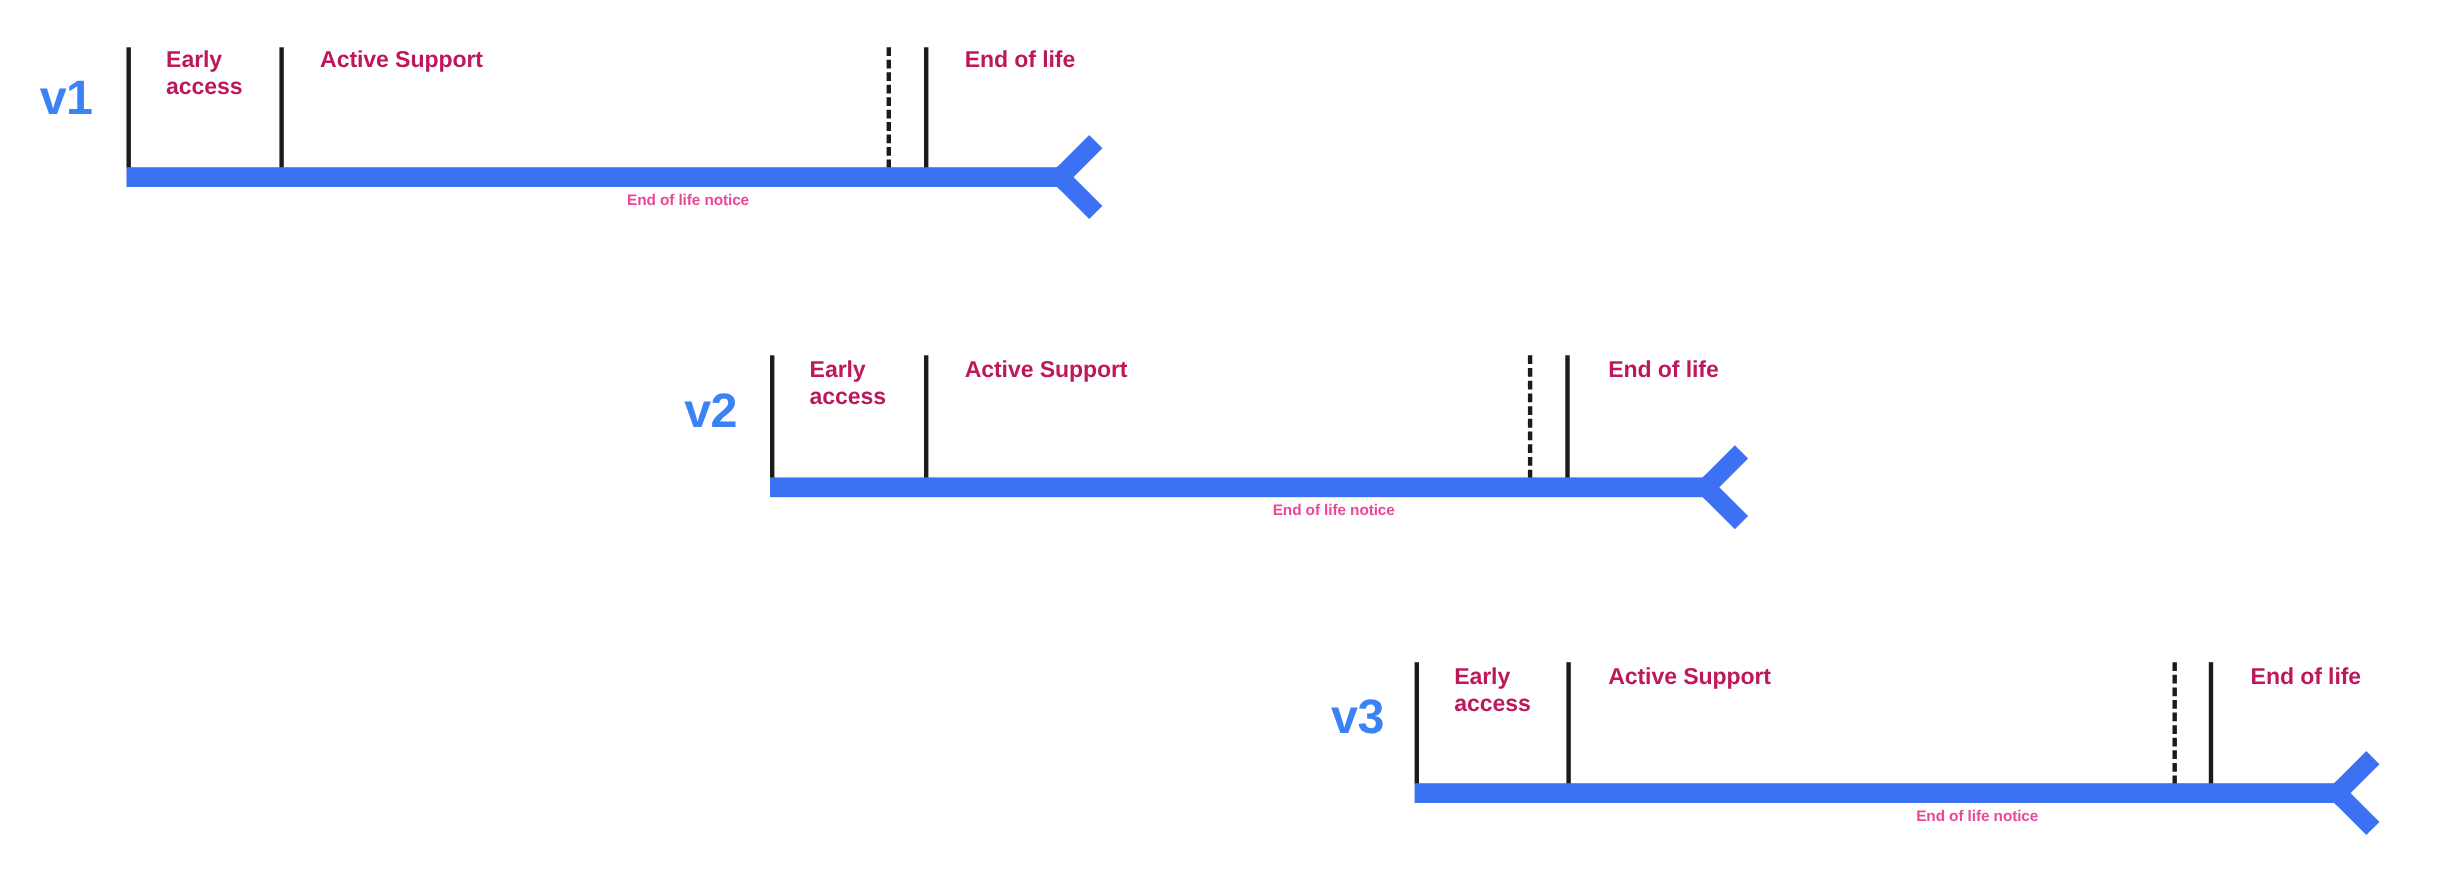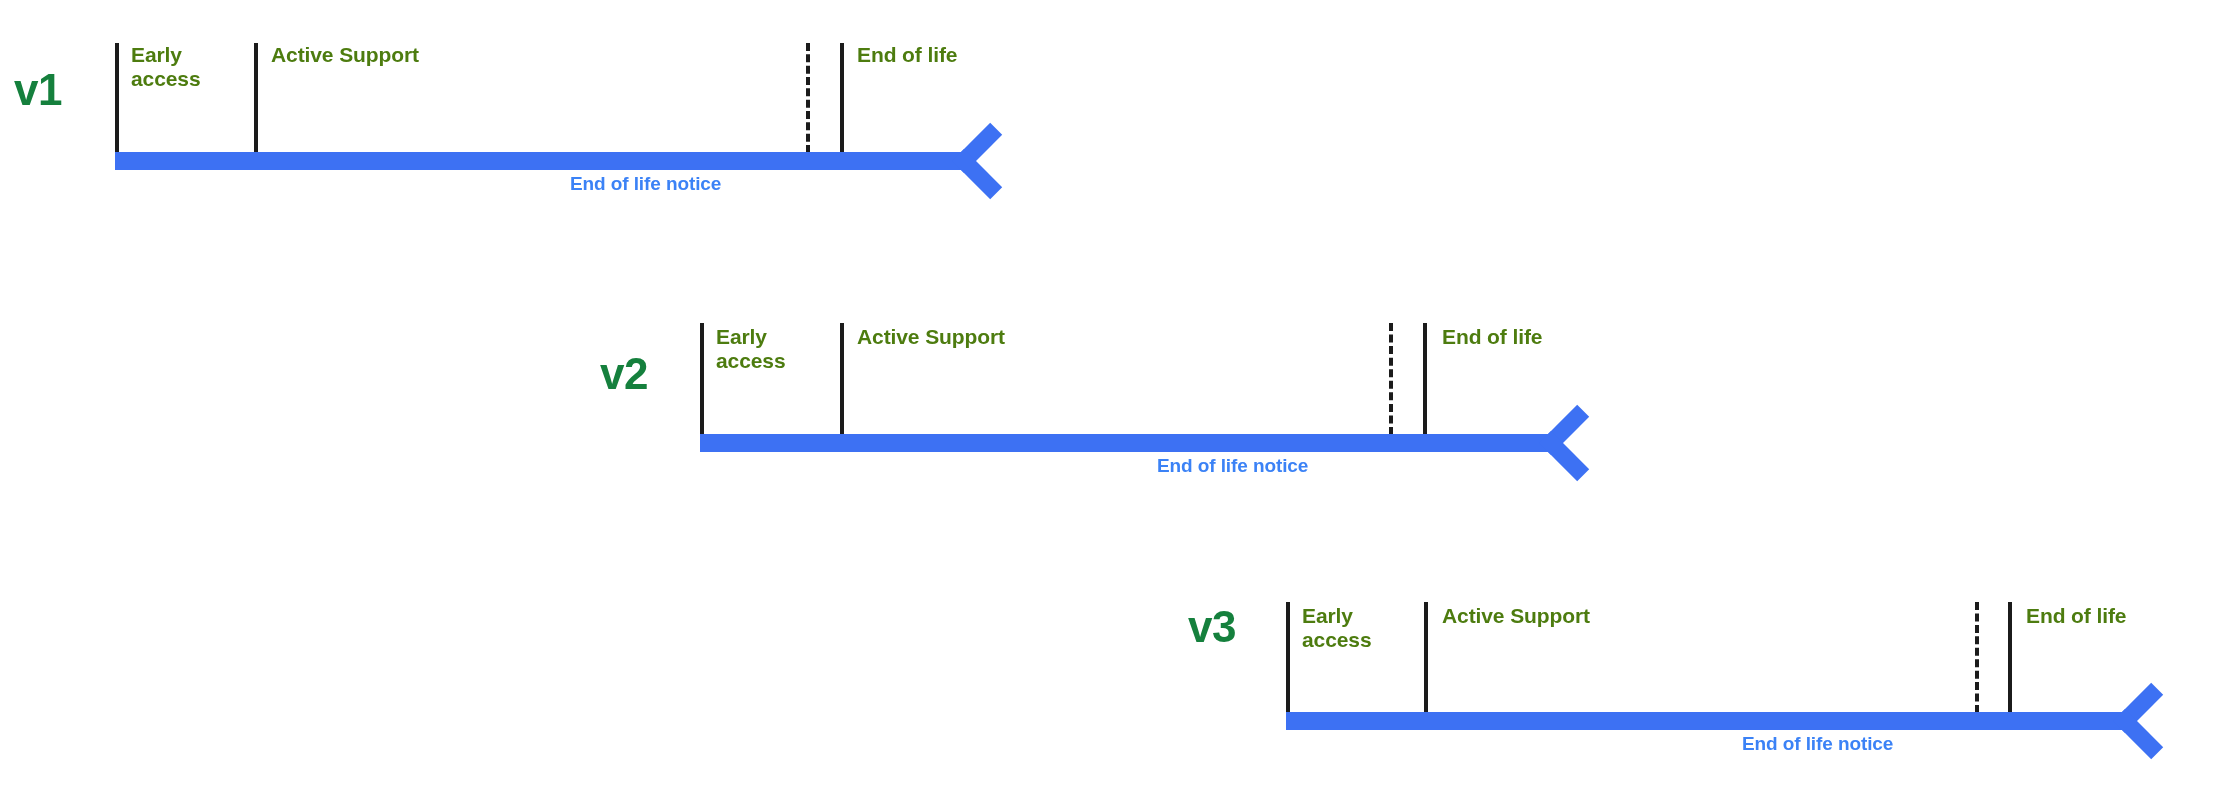--- a/index.html
+++ b/index.html
@@ -25,25 +25,25 @@
     position: absolute;
     left: 0;
     top: 0;
   }
 
   
   .version-label {
     position: absolute;
     font-size: 44px;
     font-weight: 700;
-    color: #15803d;
+    color: #3b82f6;
     letter-spacing: -0.5px;
     line-height: 1;
     white-space: nowrap;
-    text-align: left;
+    text-align: right;
   }
 
   
   .marker {
     position: absolute;
     width: 0;
   }
   .marker.solid {
     border-left: 4px solid #1b1b1b;
   }
@@ -82,32 +82,33 @@
     transform-origin: 0 0;
     transform: rotate(-45deg);
     top: 0;
   }
 
   
   .seg-label {
     position: absolute;
     font-size: 21px;
     font-weight: 700;
-    color: #4d7c0f;
+    color: #be185d;
     line-height: 1.12;
     letter-spacing: -0.1px;
     white-space: pre-line;
+    margin-left: 20px;
   }
 
   
   .notice-label {
     position: absolute;
-    font-size: 19px;
+    font-size: 14px;
     font-weight: 700;
-    color: #3b82f6;
+    color: #ec4899;
     line-height: 1.1;
     letter-spacing: -0.1px;
     white-space: nowrap;
   }
 </style>
 </head>
 <body>
 
 <div id="canvas">
 
@@ -152,21 +153,21 @@
     <div class="seg-label" style="left:716px; top:325px; width:115px;">Early
 access</div>
     <div class="seg-label" style="left:857px; top:325px; width:400px;">Active Support</div>
     <div class="seg-label" style="left:1442px; top:325px; width:250px;">End of life</div>
 
     <div class="notice-label" style="left:1157px; top:456px;">End of life notice</div>
   </div>
 
   <div class="timeline-row">
 
-    <div class="version-label" style="left:1188px; top:605px; width:70px;">v3</div>
+    <div class="version-label" style="left:1188px; top:630px; width:70px;">v3</div>
 
     <div class="marker solid" style="left:1286px; top:602px; height:111px;"></div>
     <div class="marker solid" style="left:1424px; top:602px; height:111px;"></div>
     <div class="marker dashed" style="left:1975px; top:602px; height:111px;"></div>
     <div class="marker solid" style="left:2008px; top:602px; height:111px;"></div>
 
     <div class="bar" style="left:1286px; top:712px; width:845px;"></div>
     <div class="arrow-head" style="left:2113px; top:721px;">
       <span class="ah-top"></span>
       <span class="ah-bot"></span>

